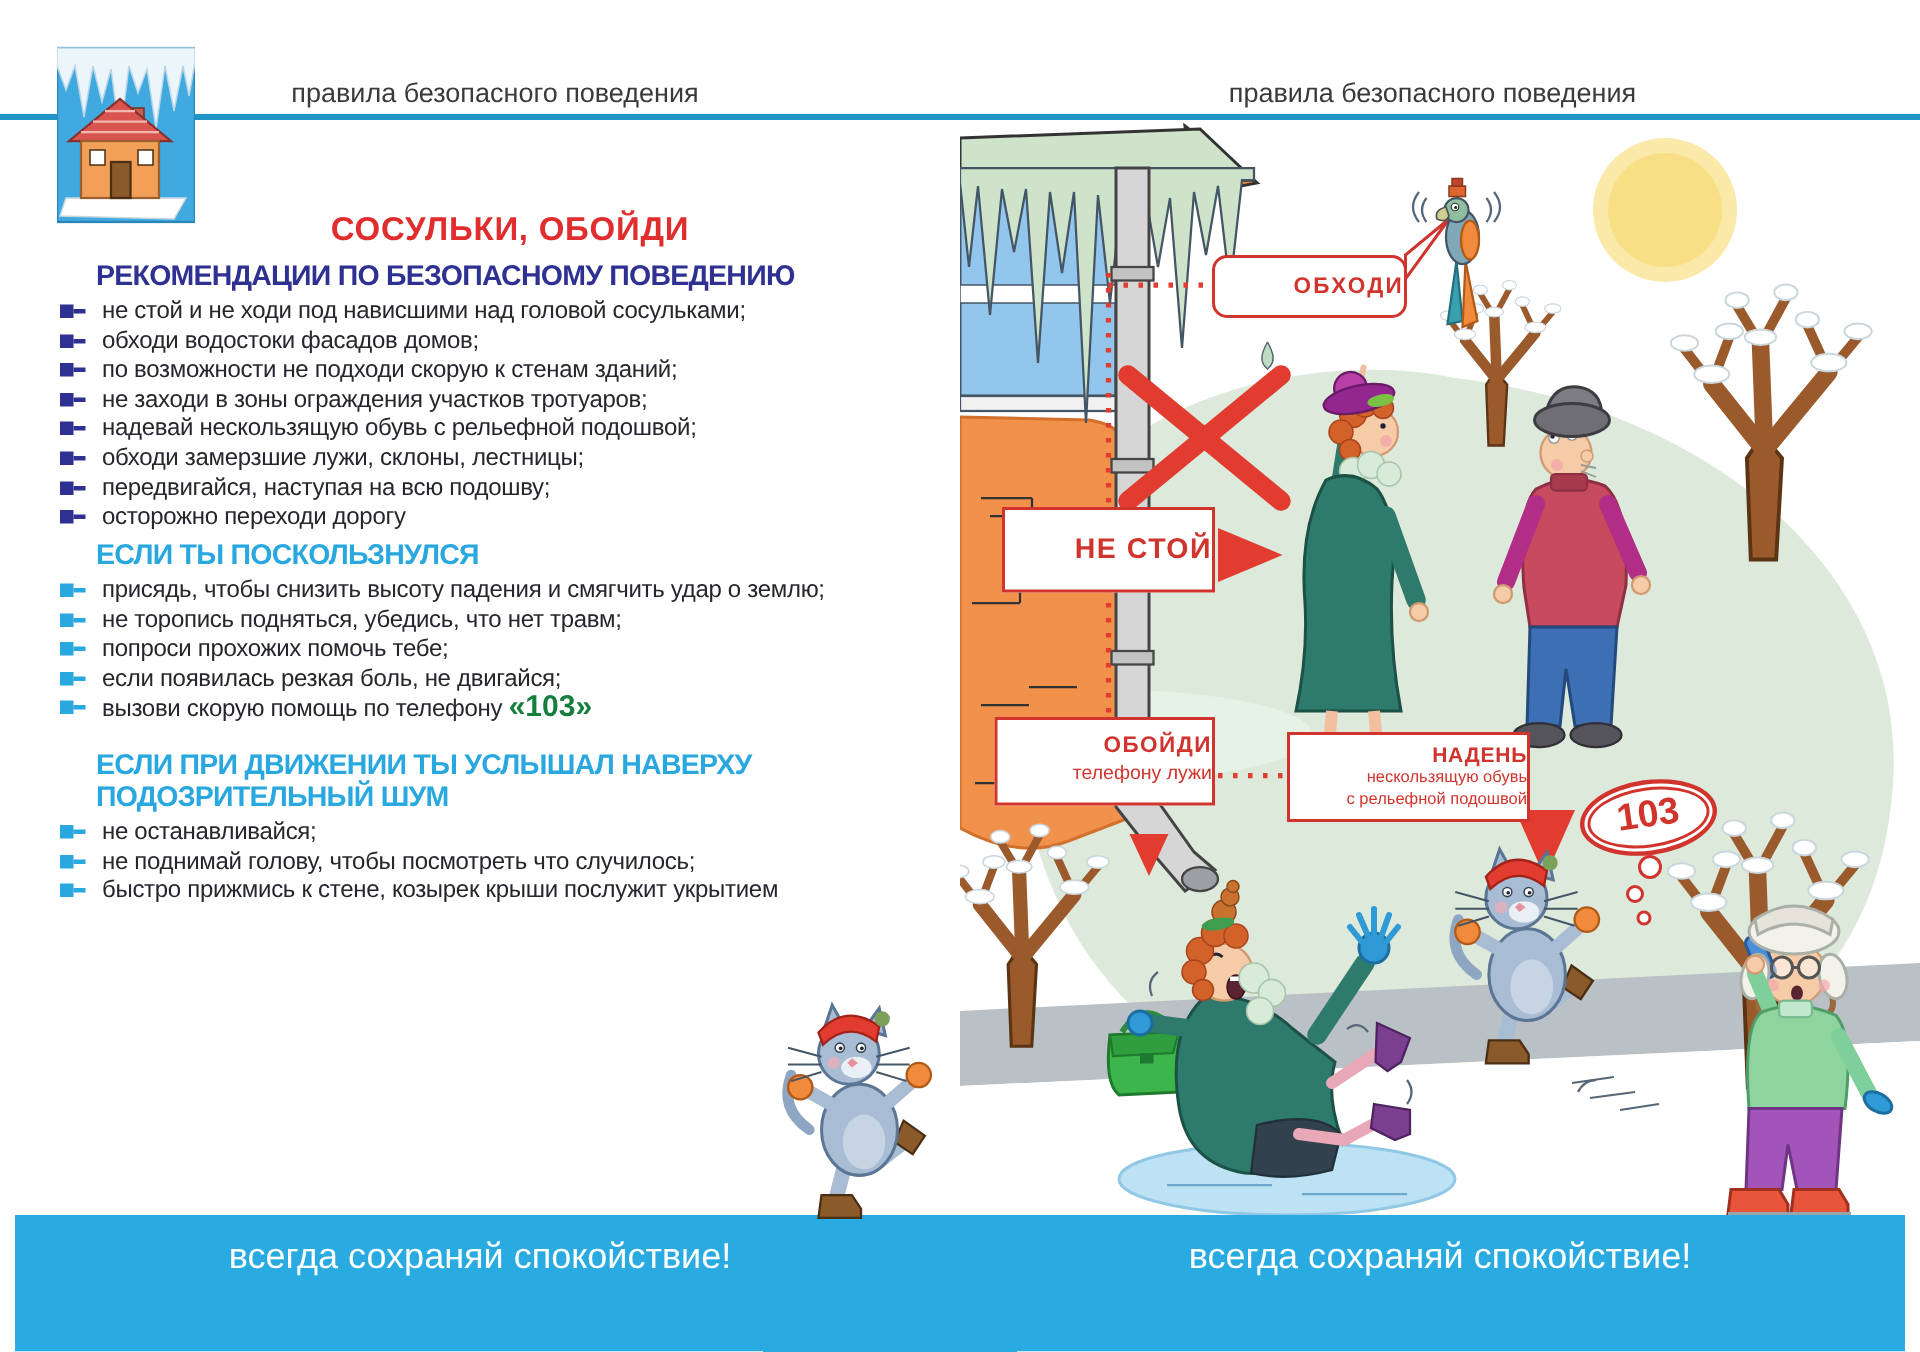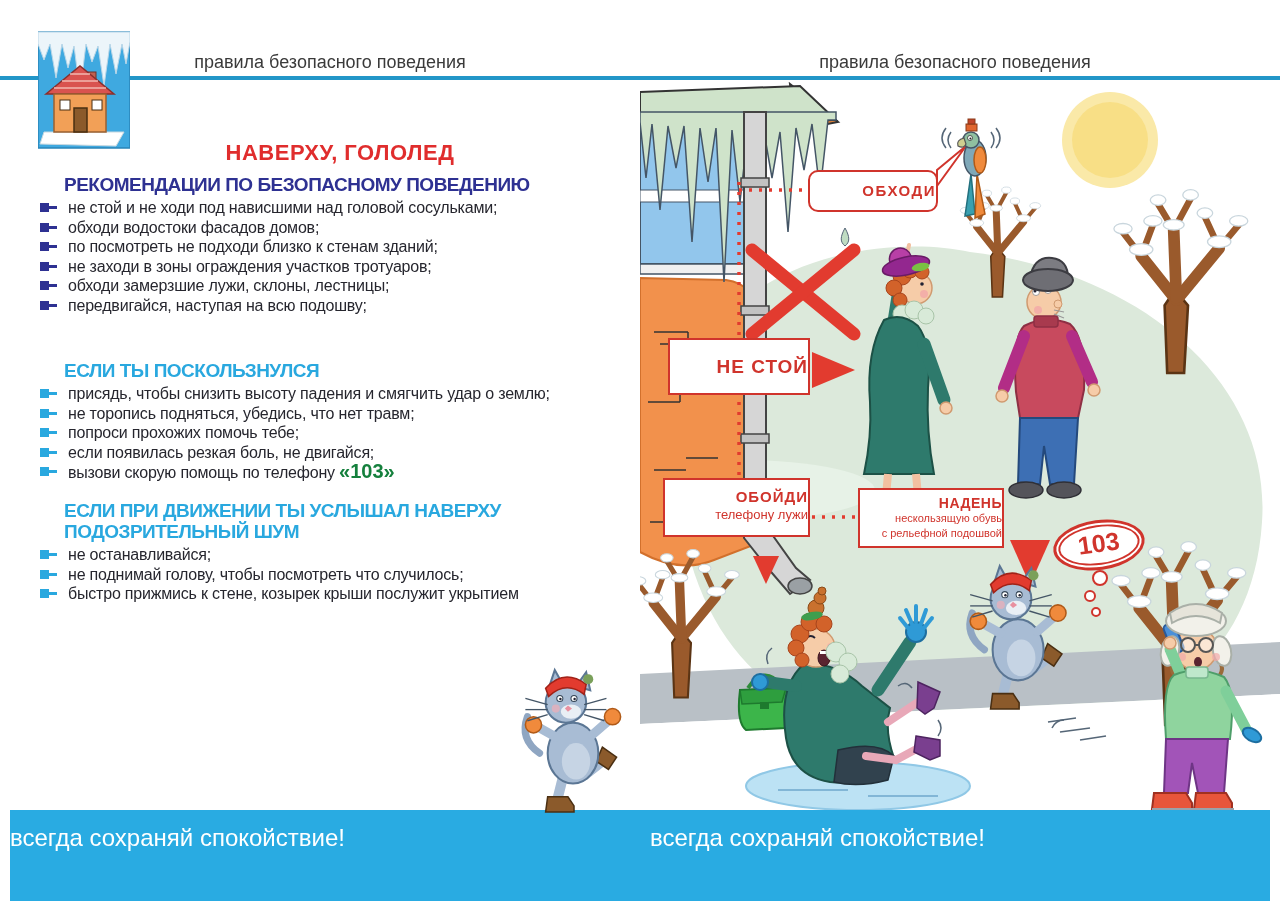--- a/index.html
+++ b/index.html
@@ -32,30 +32,30 @@
   
   .ill{position:absolute;left:640px;top:82px;width:640px;height:728px;}
   .ill svg.scene{position:absolute;left:0;top:0;}
   .ill-label{position:absolute;background:#fff;border:2px solid #D0342C;color:#D0342C;
              text-align:right;font-weight:bold;box-sizing:border-box;z-index:6;}
   #label-obhodi{left:168px;top:88px;width:130px;height:42px;border-radius:10px;
                 font-size:15px;line-height:38px;letter-spacing:1.5px;}
   #label-ne-stoy{left:28px;top:256px;width:142px;height:57px;font-size:19px;line-height:53px;letter-spacing:1px;}
   #label-oboydi{left:23px;top:396px;width:147px;height:59px;padding-top:8px;font-size:15px;letter-spacing:1px;}
   #label-oboydi .sub{display:block;font-size:13px;font-weight:normal;letter-spacing:0;margin-top:2px;}
-  #label-naden{left:218px;top:406px;width:146px;height:60px;padding-top:5px;font-size:14px;letter-spacing:0.5px;}
+  #label-naden{left:218px;top:406px;width:162px;height:60px;padding-top:5px;font-size:14px;letter-spacing:0.5px;}
   #label-naden .sub{display:block;font-size:11px;font-weight:normal;letter-spacing:0;line-height:15px;}
   #bubble-103{left:413px;top:438px;width:86px;height:44px;border:3px solid #D0342C;border-radius:50%;
               transform:rotate(-8deg);font-size:25px;line-height:40px;position:absolute;background:#fff;
               color:#D0342C;font-weight:bold;text-align:center;z-index:6;}
   #bubble-103::before{content:"";position:absolute;inset:2px;border:2px solid #D0342C;border-radius:50%;}
   #bubble-103 span{position:relative;}
   
   .footer-bar{position:absolute;left:10px;top:810px;width:1260px;height:91px;background:#29ABE2;}
-  .footer-text{position:absolute;top:14px;font-size:24px;color:#FFFFFF;}
+  .footer-text{position:absolute;top:14px;font-size:24px;color:#FFFFFF;text-align:center;}
   .ft-left{left:0px;width:620px;}
   .ft-right{left:640px;width:620px;}
   .left-cat{position:absolute;left:498px;top:664px;z-index:4;}
 </style>
 </head>
 <body>
 
 <div class="poster">
 
   <svg width="0" height="0" style="position:absolute" aria-hidden="true">
@@ -142,32 +142,33 @@
       <polygon points="8,64 42,36 76,64" fill="#D9534F" stroke="#8A2F2C" stroke-width="1.5"></polygon>
       <path d="M16,58 L68,58 M24,51 L60,51 M32,44 L52,44" stroke="#F2B8B0" stroke-width="1.5" fill="none"></path>
       <rect x="16" y="64" width="52" height="38" fill="#F2A057" stroke="#9A6030" stroke-width="1.5"></rect>
       <rect x="36" y="78" width="13" height="24" fill="#8B5A2B" stroke="#4A2F12" stroke-width="1.5"></rect>
       <rect x="22" y="70" width="10" height="10" fill="#FFF" stroke="#4A2F12" stroke-width="1"></rect>
       <rect x="54" y="70" width="10" height="10" fill="#FFF" stroke="#4A2F12" stroke-width="1"></rect>
     </g>
   </svg>
 
   <div class="lp">
-    <div class="lp-title">НАВЕРХУ, ГОЛОЛЕД</div>
+    <div class="lp-title">СОСУЛЬКИ, ОБОЙДИ</div>
 
     <div class="sec" id="sec1">
       <div class="sec-h navy">РЕКОМЕНДАЦИИ ПО БЕЗОПАСНОМУ ПОВЕДЕНИЮ</div>
       <ul>
         <li><span class="marker navy"></span><span>не стой и не ходи под нависшими над головой сосульками;</span></li>
         <li><span class="marker navy"></span><span>обходи водостоки фасадов домов;</span></li>
-        <li><span class="marker navy"></span><span>по посмотреть не подходи близко к стенам зданий;</span></li>
+        <li><span class="marker navy"></span><span>по возможности не подходи скорую к стенам зданий;</span></li>
         <li><span class="marker navy"></span><span>не заходи в зоны ограждения участков тротуаров;</span></li>
-        <li><span class="marker navy"></span></li>
+        <li><span class="marker navy"></span><span>надевай нескользящую обувь с рельефной подошвой;</span></li>
         <li><span class="marker navy"></span><span>обходи замерзшие лужи, склоны, лестницы;</span></li>
         <li><span class="marker navy"></span><span>передвигайся, наступая на всю подошву;</span></li>
+        <li><span class="marker navy"></span><span>осторожно переходи дорогу</span></li>
       </ul>
     </div>
 
     <div class="sec" id="sec2">
       <div class="sec-h cyan">ЕСЛИ ТЫ ПОСКОЛЬЗНУЛСЯ</div>
       <ul>
         <li><span class="marker cyan"></span><span>присядь, чтобы снизить высоту падения и смягчить удар о землю;</span></li>
         <li><span class="marker cyan"></span><span>не торопись подняться, убедись, что нет травм;</span></li>
         <li><span class="marker cyan"></span><span>попроси прохожих помочь тебе;</span></li>
         <li><span class="marker cyan"></span><span>если появилась резкая боль, не двигайся;</span></li>

